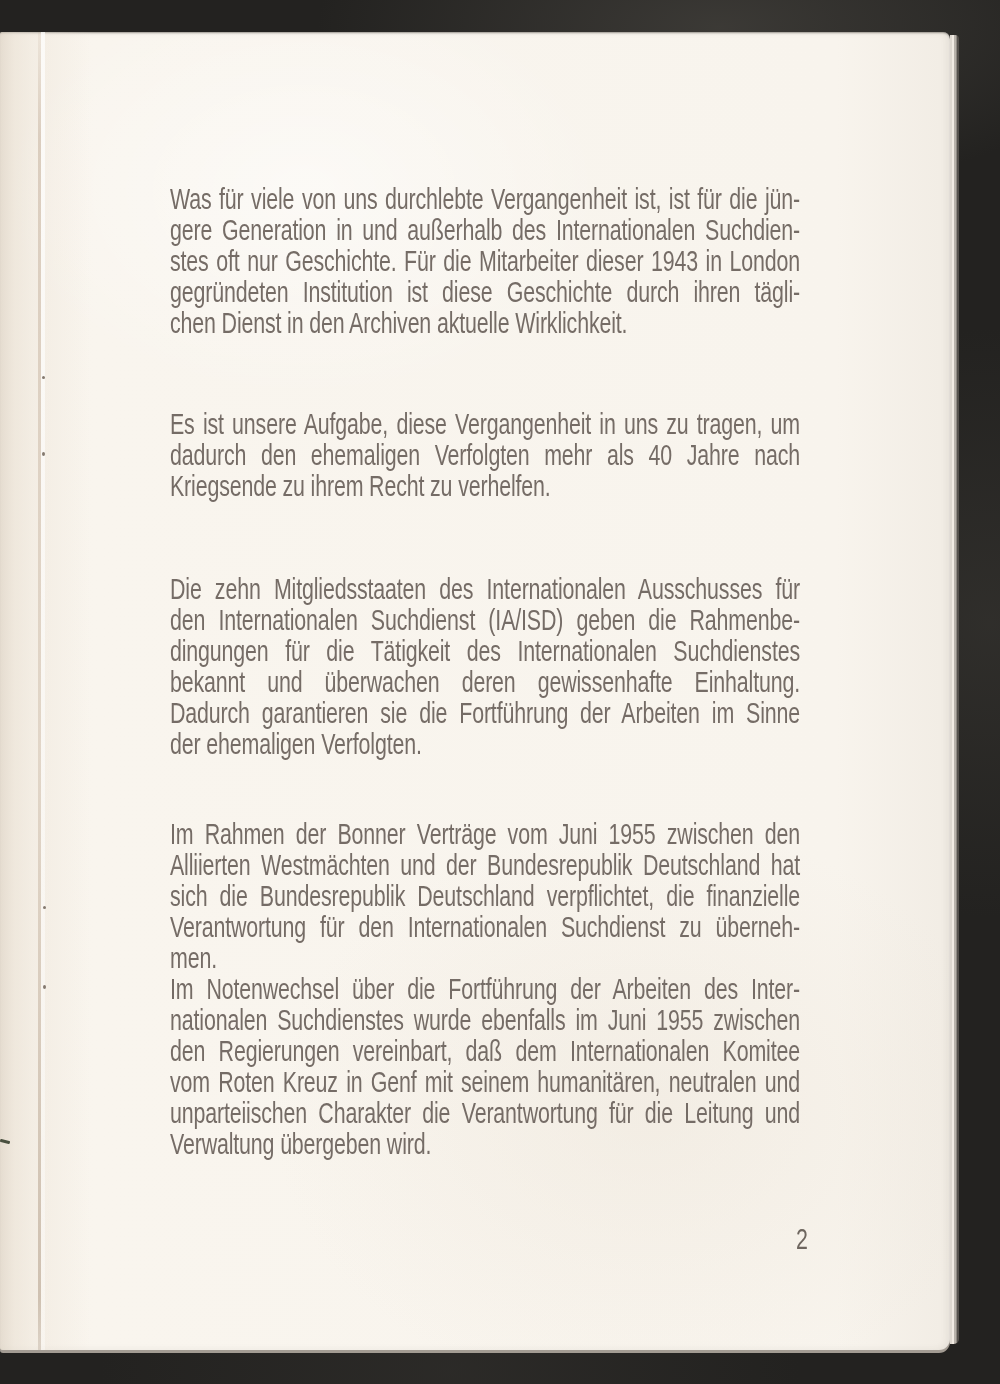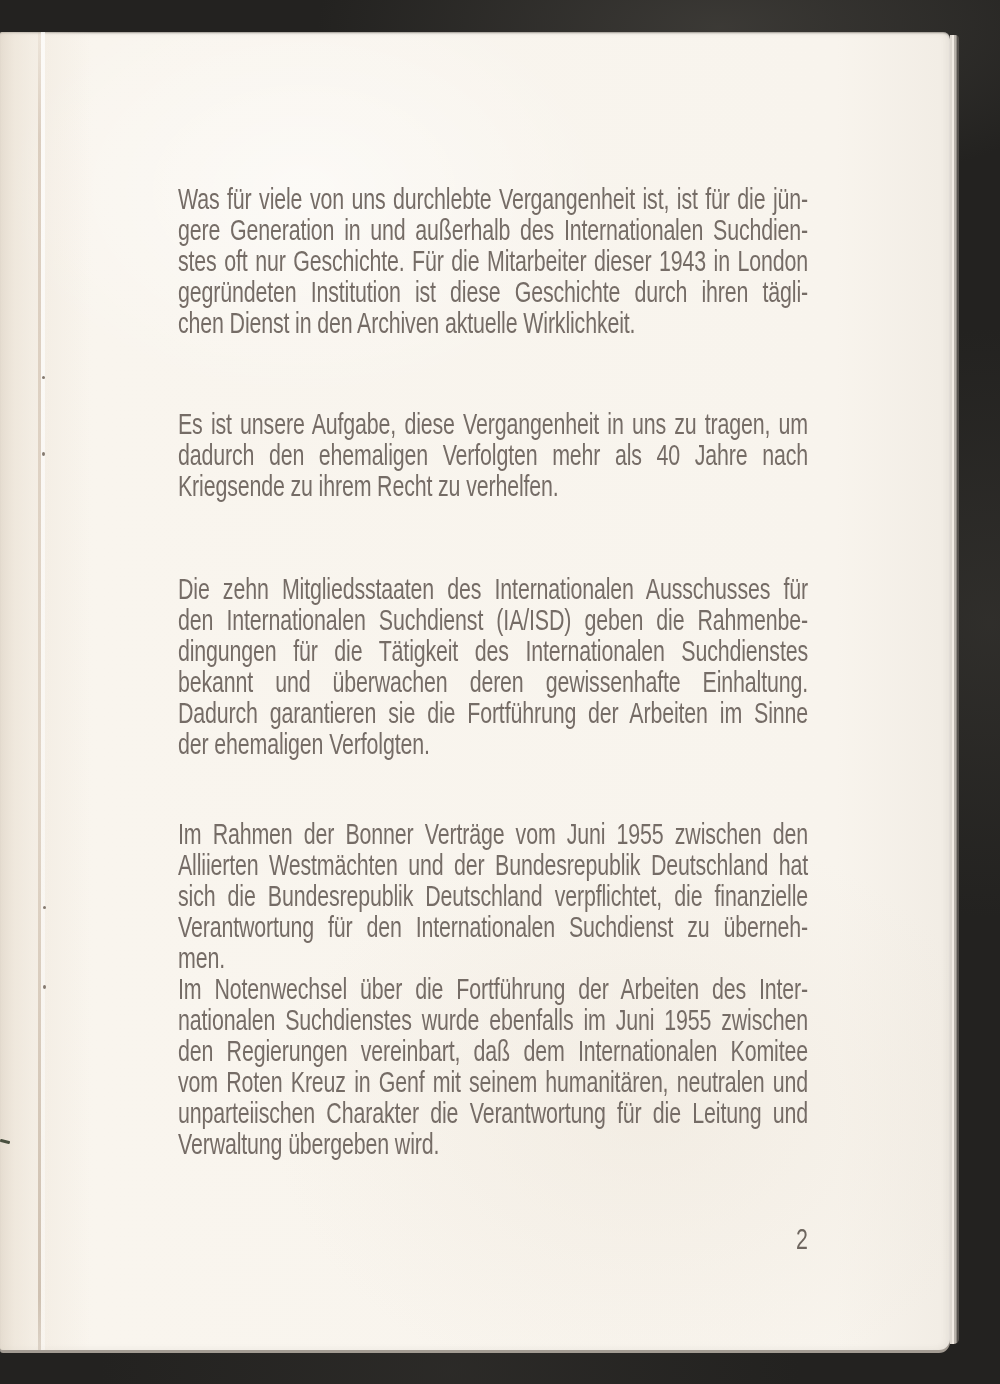--- a/index.html
+++ b/index.html
@@ -66,21 +66,21 @@
   }
   .crease-highlight {
     position: absolute;
     left: 41px; top: 0; bottom: 0;
     width: 4px;
     background: linear-gradient(180deg, rgba(255,255,255,.7), rgba(255,255,255,.35));
   }
   .text-col {
     position: absolute;
     left: 170px; top: 0;
-    width: 630px; height: 1318px; margin-left: 8px;
+    width: 630px; height: 1318px;
   }
   .para {
     position: absolute;
     left: 0; width: 630px;
     font-size: 21.4px;
     line-height: 23px;
     letter-spacing: -0.15px;
     color: #756c66;
     transform: scaleY(1.345);
     transform-origin: 0 0;

